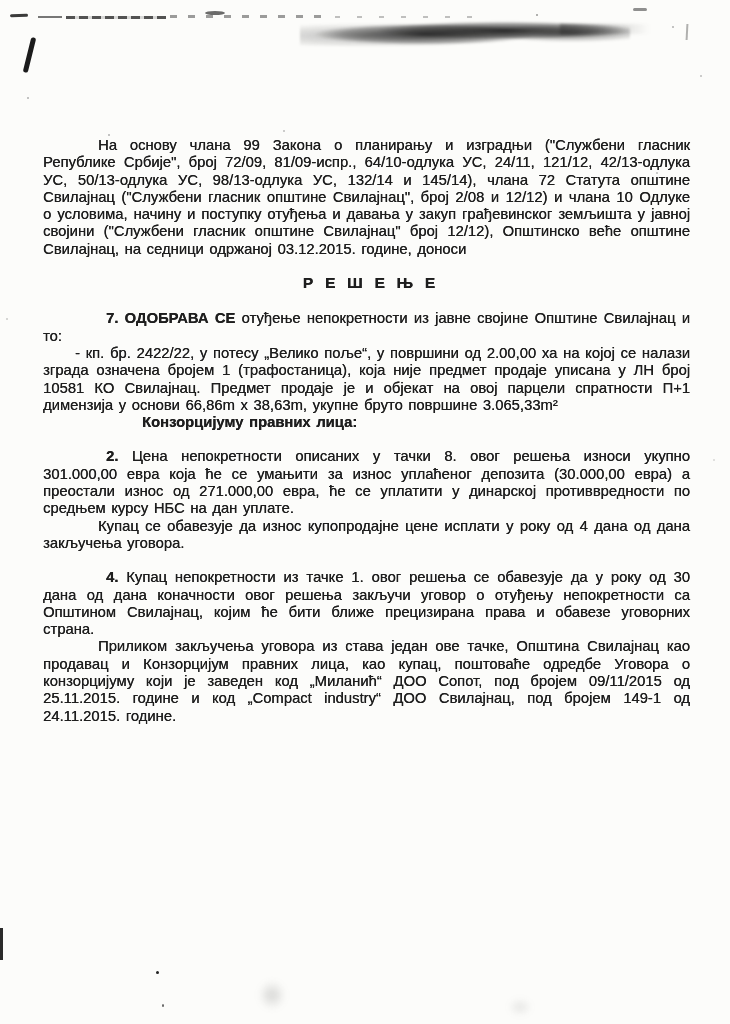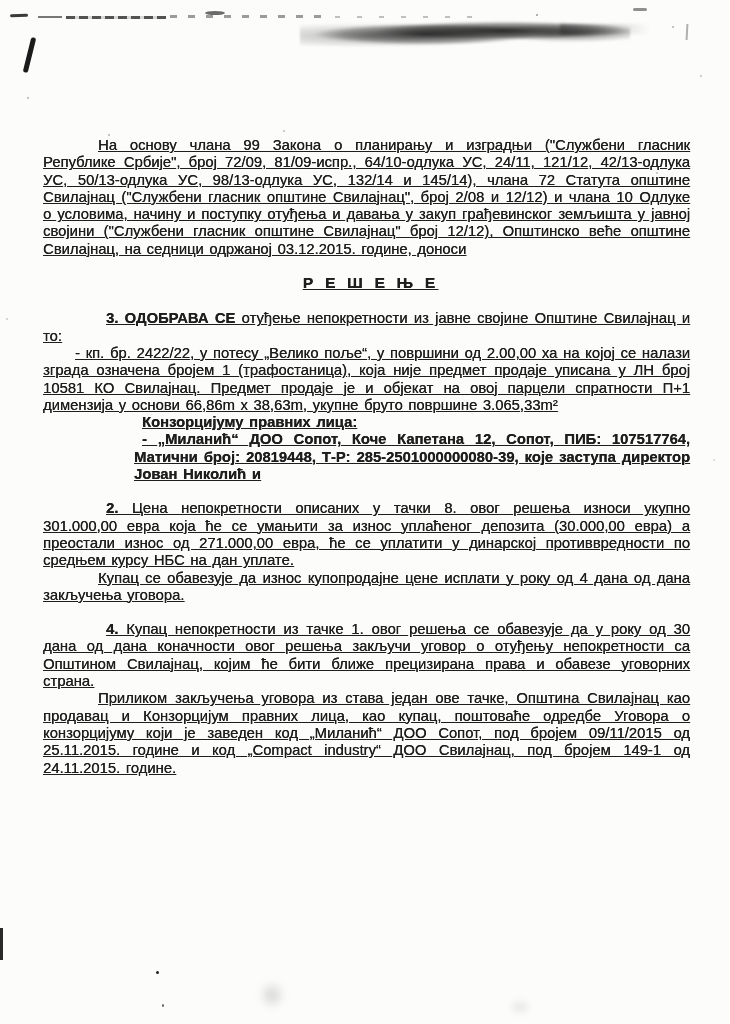--- a/index.html
+++ b/index.html
@@ -12,21 +12,21 @@
     position:relative;width:730px;height:1024px;background:#fcfcfa;
   }
   
   .doc{
     position:absolute;left:0;top:0;right:0;
     padding:137px 40px 0 43px;
     font-size:14.8px;line-height:17.3px;color:#1e1e1e;
     word-spacing:1.5px;
     text-shadow:0.2px 0 0 currentColor;
   }
-  .doc p{margin:0;text-align:justify;text-indent:55px;text-decoration:underline;}
+  .doc p{margin:0;text-align:justify;text-indent:55px;}
   .doc p.p-gap{margin-top:17px;}
   .doc p.bullet{text-indent:32px;}
   .doc p.block{margin-left:91px;text-indent:0;}
   .doc p.title{
     text-align:center;text-indent:0;letter-spacing:3px;
     margin:16px 0 19px;font-size:15.5px;
   }
   .doc .b{font-weight:bold;padding-left:8px;}
   
   .art{position:absolute;pointer-events:none;}
@@ -99,23 +99,22 @@
   <div class="art sp s5"></div>
   <div class="art sp s6"></div>
   <div class="art sp s7"></div>
   <div class="art sp s8"></div>
   <div class="art sp s9"></div>
   <div class="art sp s10"></div>
 
   <div class="doc">
       <p class="p"><span>На основу члана 99 Закона о планирању и изградњи ("Службени гласник Републике Србије", број 72/09, 81/09-испр., 64/10-одлука УС, 24/11, 121/12, 42/13-одлука УС, 50/13-одлука УС, 98/13-одлука УС, 132/14 и 145/14), члана 72 Статута општине Свилајнац ("Службени гласник општине Свилајнац", број 2/08 и 12/12) и члана 10 Одлуке о условима, начину и поступку отуђења и давања у закуп грађевинског земљишта у јавној својини ("Службени гласник општине Свилајнац" број 12/12), Општинско веће општине Свилајнац, на седници одржаној 03.12.2015. године, доноси</span></p>
       <p class="title"><span class="b">Р Е Ш Е Њ Е</span></p>
-      <p class="p-gap"><span class="b">3. ОДОБРАВА СЕ </span><span>отуђење непокретности из јавне својине Општине Свилајнац и то:</span></p>
+      <p class="p-gap"><span class="b">7. ОДОБРАВА СЕ </span><span>отуђење непокретности из јавне својине Општине Свилајнац и то:</span></p>
       <p class="bullet"><span>- кп. бр. 2422/22, у потесу „Велико поље“, у површини од 2.00,00 ха на којој се налази зграда означена бројем 1 (трафостаница), која није предмет продаје уписана у ЛН број 10581 КО Свилајнац. Предмет продаје је и објекат на овој парцели спратности П+1 димензија у основи 66,86m x 38,63m, укупне бруто површине 3.065,33m²</span></p>
       <p class="block"><span class="b">Конзорцијуму правних лица:</span></p>
-      <p class="block"><span class="b">- „Миланић“ ДОО Сопот, Коче Капетана 12, Сопот, ПИБ: 107517764, Матични број: 20819448, Т-Р: 285-2501000000080-39, које заступа директор Јован Николић и</span></p>
       <p class="p-gap"><span class="b">2. </span><span>Цена непокретности описаних у тачки 8. овог решења износи укупно 301.000,00 евра која ће се умањити за износ уплаћеног депозита (30.000,00 евра) а преостали износ од 271.000,00 евра, ће се уплатити у динарској противвредности по средњем курсу НБС на дан уплате.</span></p>
       <p class="p"><span>Купац се обавезује да износ купопродајне цене исплати у року од 4 дана од дана закључења уговора.</span></p>
       <p class="p-gap"><span class="b">4. </span><span>Купац непокретности из тачке 1. овог решења се обавезује да у року од 30 дана од дана коначности овог решења закључи уговор о отуђењу непокретности са Општином Свилајнац, којим ће бити ближе прецизирана права и обавезе уговорних страна.</span></p>
       <p class="p"><span>Приликом закључења уговора из става један ове тачке, Општина Свилајнац као продавац и Конзорцијум правних лица, као купац, поштоваће одредбе Уговора о конзорцијуму који је заведен код „Миланић“ ДОО Сопот, под бројем 09/11/2015 од 25.11.2015. године и код „Compact industry“ ДОО Свилајнац, под бројем 149-1 од 24.11.2015. године.</span></p>
     </div>
 
 </div>
 
 </body></html>

